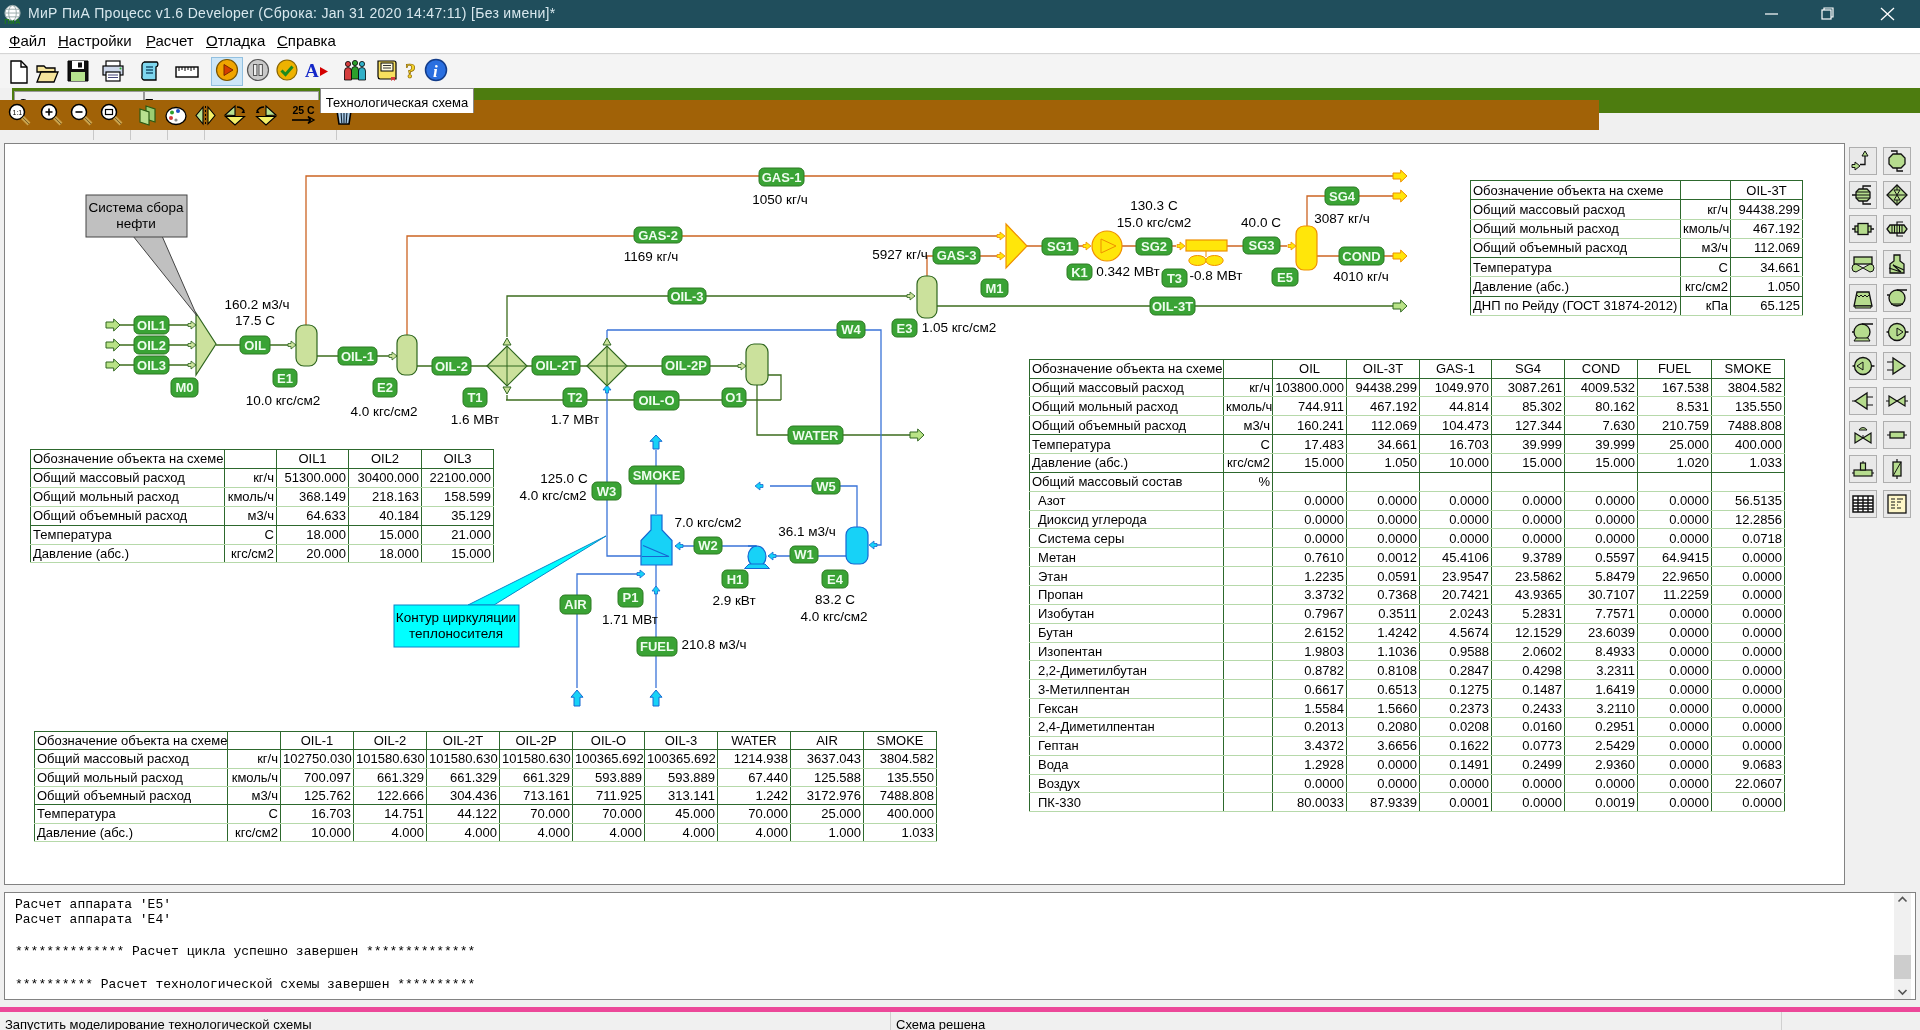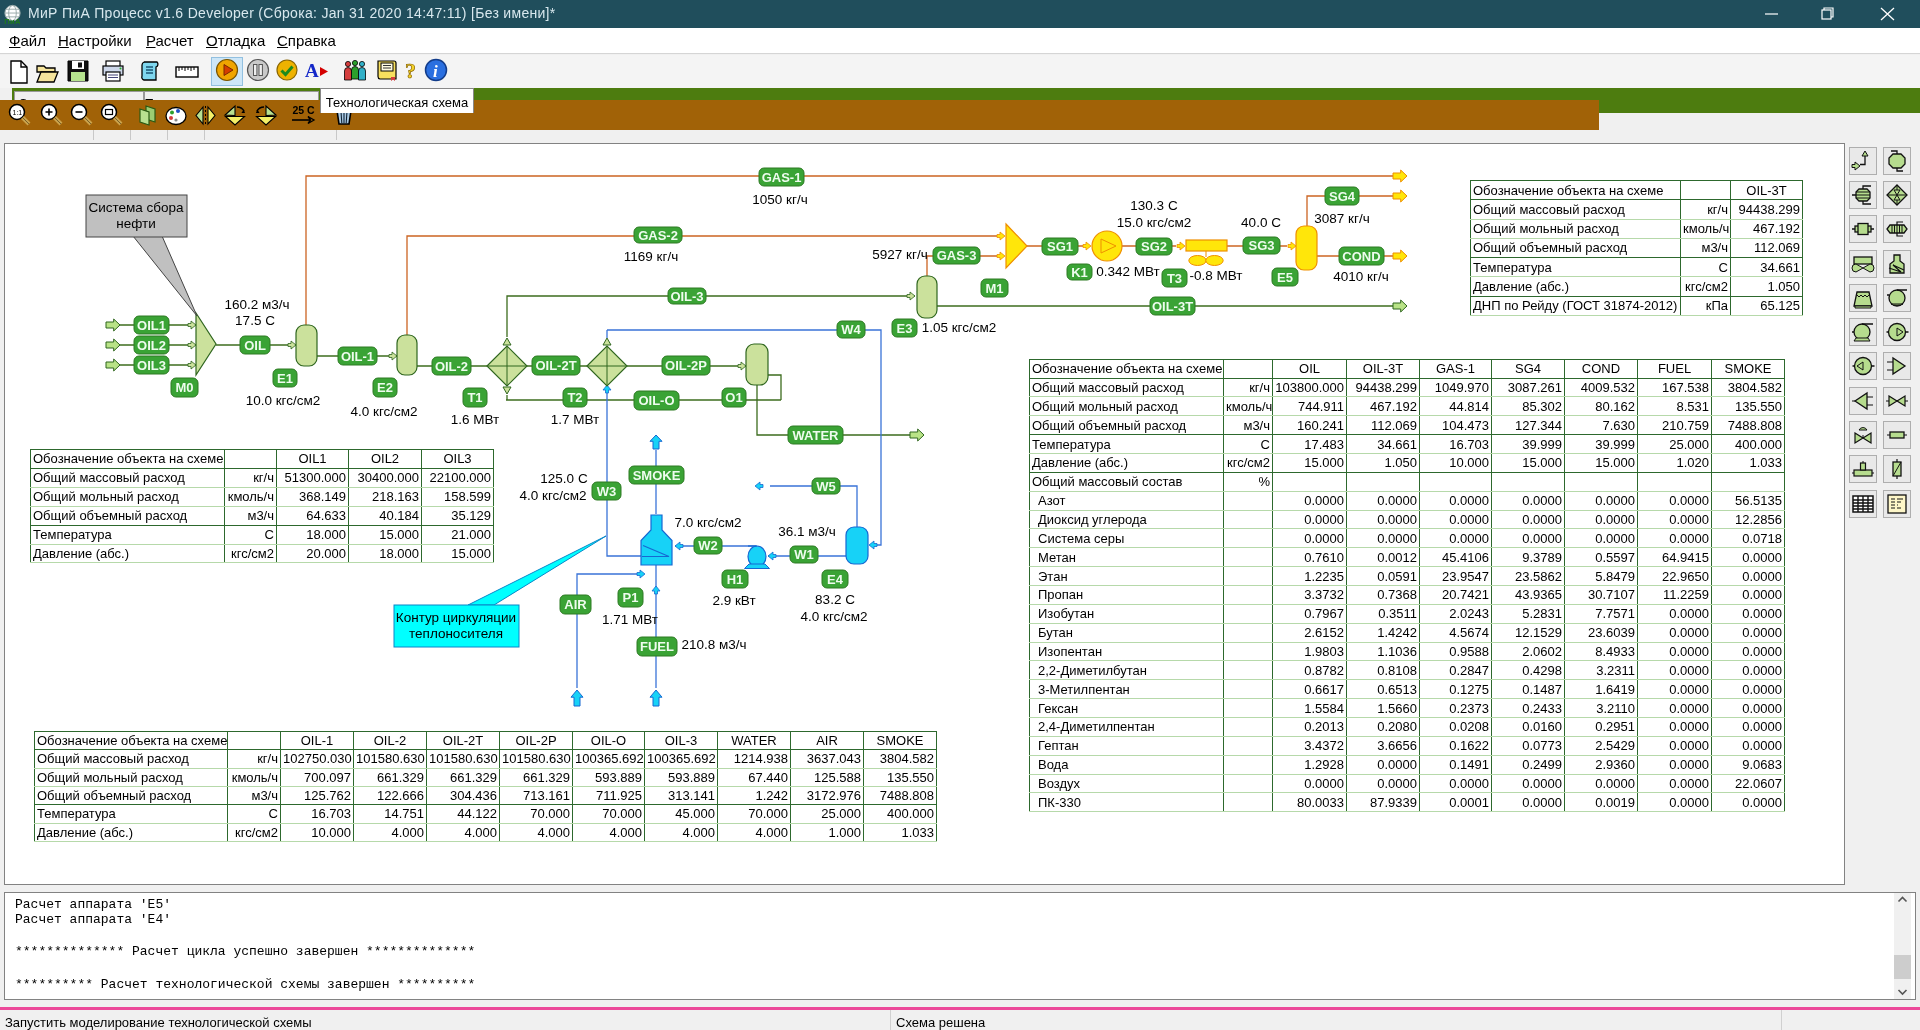--- a/index.html
+++ b/index.html
@@ -18,21 +18,21 @@
 .vsep2{position:absolute;top:117px;width:1px;height:23px;background:#c8c8c8}
 table{border-collapse:collapse;table-layout:fixed;background:#fff}
 td{font-size:13px;color:#000;line-height:1;overflow:hidden;white-space:nowrap;padding:0 2px;border-left:1px solid #2d682d;border-bottom:1px solid #b6d9aa}
 tr.dk td{border-bottom:1px solid #2d682d}
 table{border:1px solid #2d682d}
 td.r{text-align:right}
 td.c{text-align:center}
 .tbl{position:absolute;z-index:5}
 #logarea{left:4px;top:892px;width:1912px;height:108px;background:#fff;border:1px solid #828282;font-family:"Liberation Mono",monospace;font-size:13px;color:#000}
 .logline{position:absolute;left:10px;white-space:pre}
-#statusbar{left:0;top:1007px;width:1920px;height:23px;background:#f0f0f0;border-top:3px solid #ec4899;font-size:13px}
+#statusbar{left:0;top:1007px;width:1920px;height:23px;background:#f0f0f0;border-top:5px solid #ec4899;font-size:13px}
 #rpanel{left:1845px;top:143px;width:75px;height:742px;background:#f0f0f0}
 .pbtn{position:absolute;width:28px;height:28px;background:#e9e9e9;border:1px solid #aeaeae}
 .sb{position:absolute;background:#f0f0f0}
 </style></head><body>
 <div class="abs" id="titlebar">
 <svg class="abs" style="left:2px;top:3px" width="21" height="22" viewBox="0 0 22 22">
       <circle cx="11" cy="10" r="8" fill="#fff" stroke="#9aa" stroke-width="1"></circle>
       <ellipse cx="11" cy="10" rx="4" ry="8" fill="none" stroke="#9aa"></ellipse>
       <line x1="3" y1="10" x2="19" y2="10" stroke="#9aa"></line>
       <line x1="4" y1="6" x2="18" y2="6" stroke="#9aa"></line>

